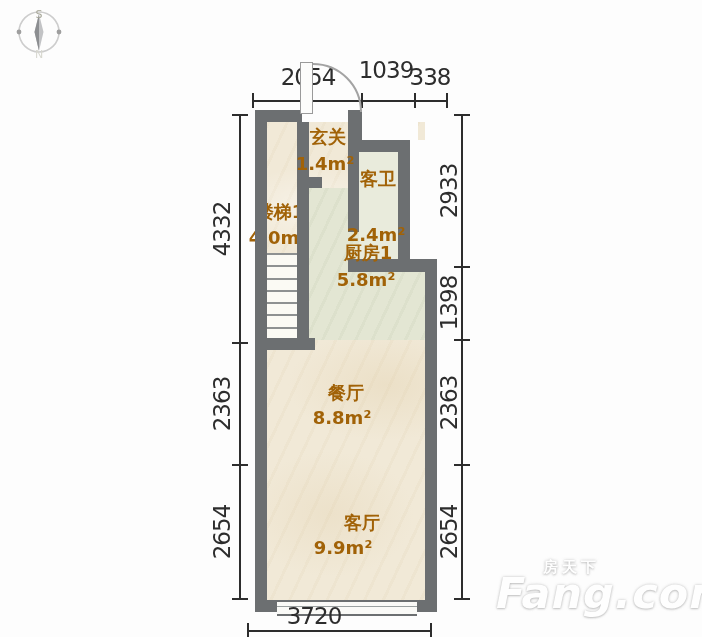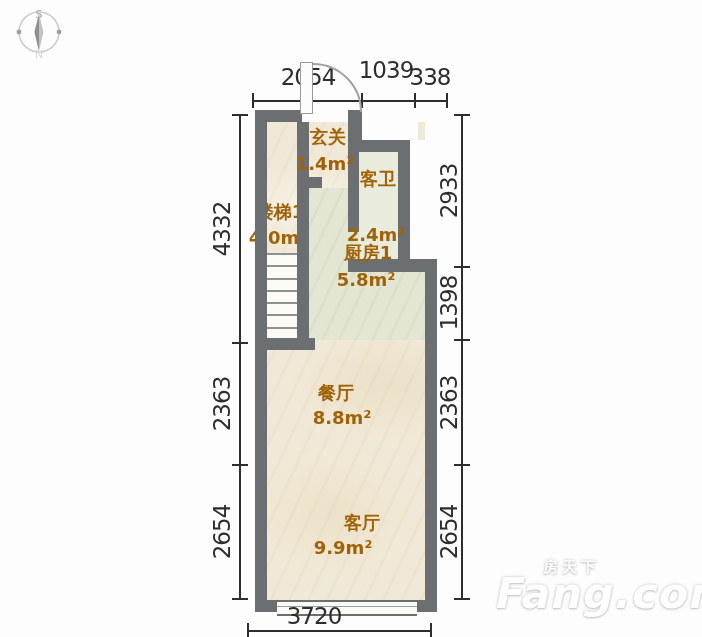--- a/index.html
+++ b/index.html
@@ -109,21 +109,21 @@
 
   <div class="abs room-label" style="left:328px;top:137px;">玄关</div>
   <div class="abs room-area" style="left:325px;top:164px;">1.4m²</div>
 
   <div class="abs room-label" style="left:378px;top:180px;font-family:Liberation Mono, monospace;">客卫</div>
   <div class="abs room-area" style="left:376px;top:221px;margin-top:14px;">2.4m²</div>
 
   <div class="abs room-label" style="left:368px;top:253px;">厨房1</div>
   <div class="abs room-area" style="left:366px;top:280px;">5.8m²</div>
 
-  <div class="abs room-label" style="left:336px;top:393px;">餐厅</div>
+  <div class="abs room-label" style="left:346px;top:393px;">餐厅</div>
   <div class="abs room-area" style="left:342px;top:418px;">8.8m²</div>
 
   <div class="abs room-label" style="left:362px;top:523px;">客厅</div>
   <div class="abs room-area" style="left:343px;top:548px;">9.9m²</div>
 
   <div class="abs dimline" style="left:252px;top:100px;width:196px;height:2px;"></div>
   <div class="abs tick" style="left:252px;top:93px;width:2px;height:15px;"></div>
   <div class="abs tick" style="left:361px;top:93px;width:2px;height:15px;"></div>
   <div class="abs tick" style="left:414px;top:93px;width:2px;height:15px;"></div>
   <div class="abs tick" style="left:446px;top:93px;width:2px;height:15px;"></div>

